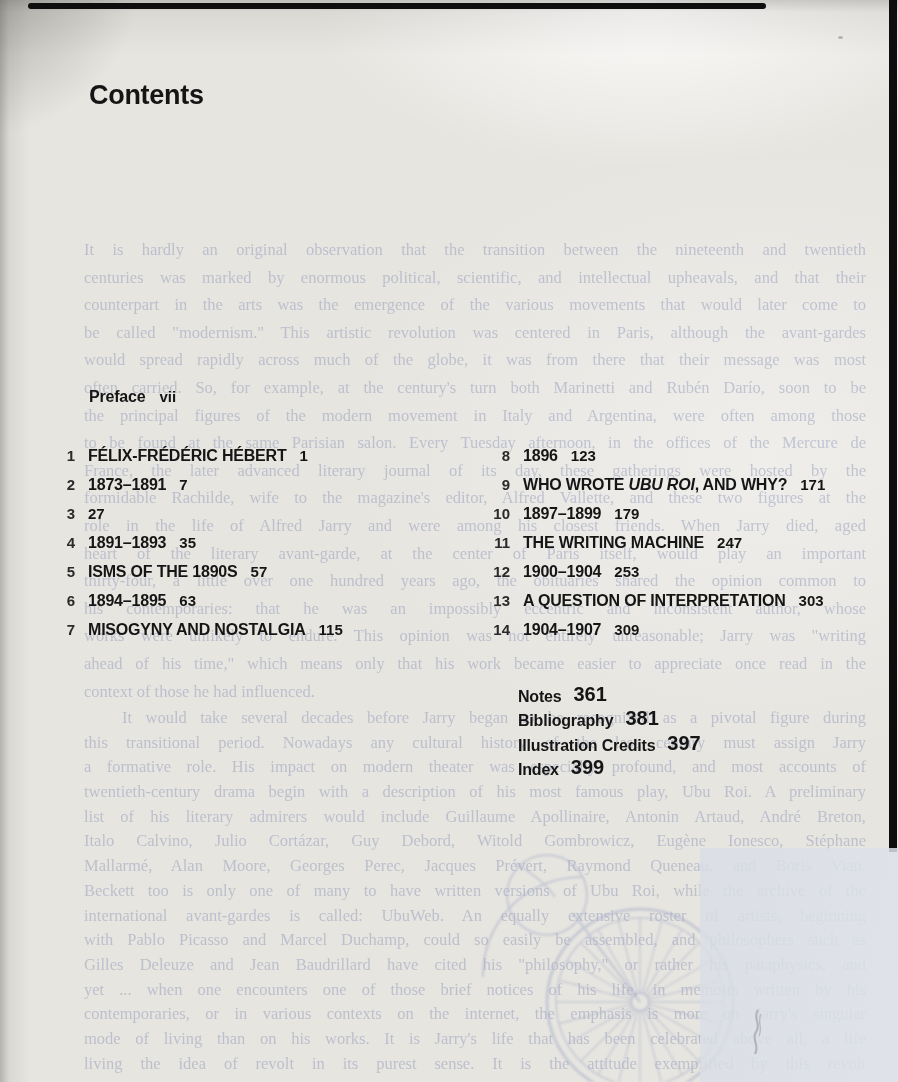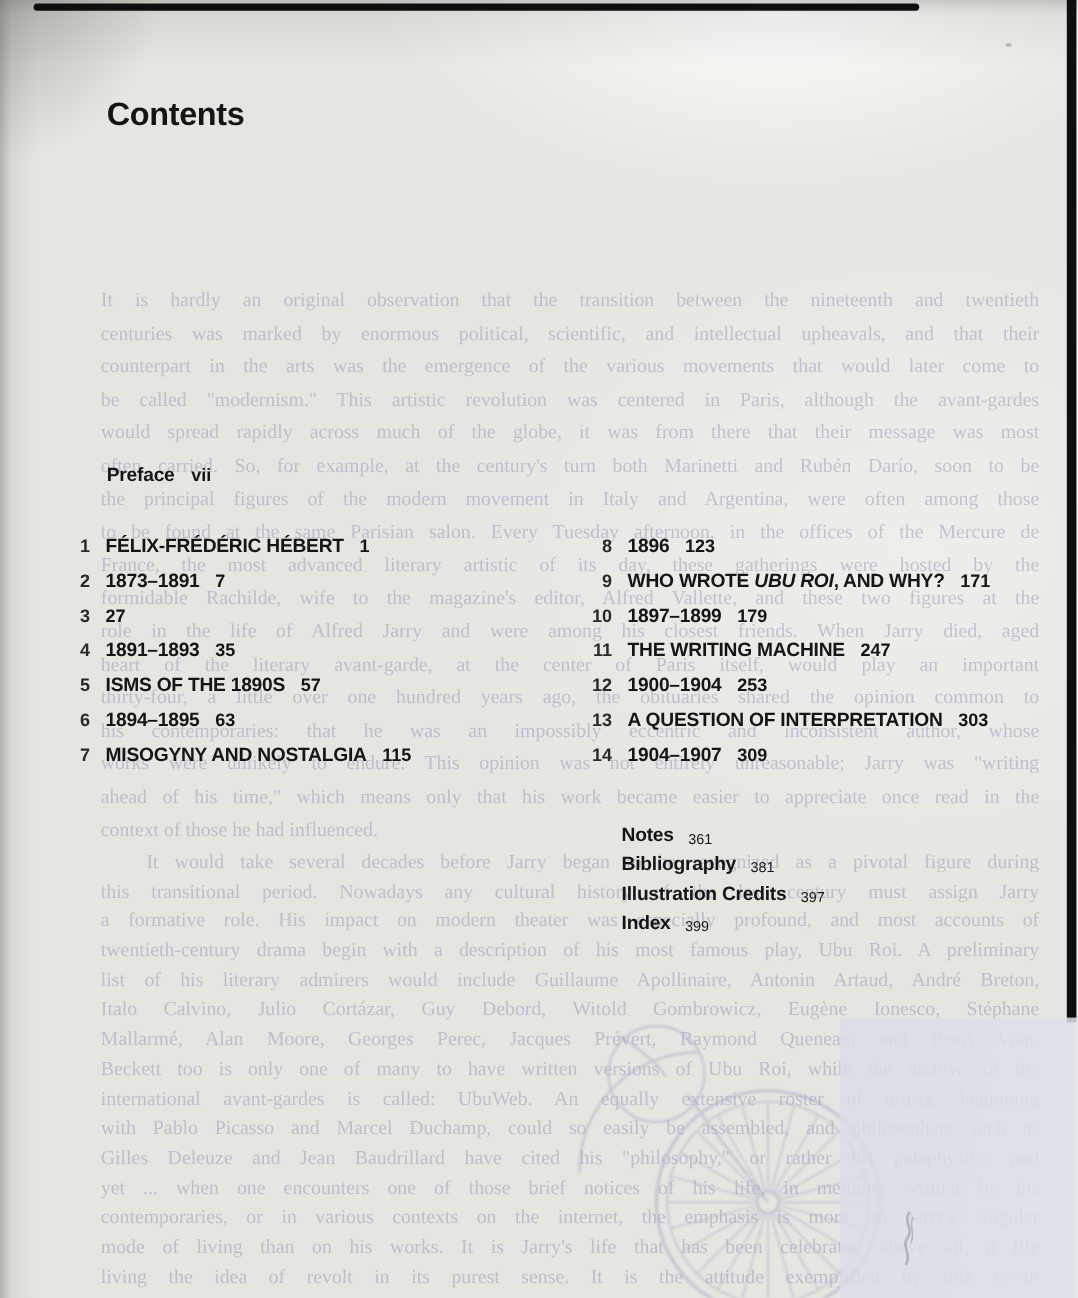--- a/index.html
+++ b/index.html
@@ -38,39 +38,39 @@
   .toc-row{display:flex;align-items:baseline;height:29px;}
   .toc-num{font-size:15px;font-weight:700;text-align:right;color:#2a2a2a;}
   .col-left .toc-num{width:16px;}
   .col-right .toc-num{width:27px;}
   .toc-title{font-size:16px;font-weight:700;letter-spacing:-.2px;margin-left:13px;white-space:nowrap;}
   .toc-title .it{font-style:italic;}
   .toc-page{font-size:15px;font-weight:700;margin-left:13px;}
   .end-matter{position:absolute;left:518px;top:681px;color:var(--ink,#151515);}
   .end-row{display:flex;align-items:flex-end;height:24.5px;}
   .end-label{font-size:16px;font-weight:700;letter-spacing:-.2px;white-space:nowrap;}
-  .end-page{font-size:12px;font-weight:400;margin-left:12px;}
+  .end-page{font-size:20px;font-weight:700;margin-left:12px;}
 </style>
 </head>
 <body style="--ink: #151515;">
 
 <div class="page">
   <div class="scan-bar-top"></div>
   <div class="scan-bar-right"></div>
 
   <div id="ghost1" class="ghost" style="left:84px;top:236px;">
       <div class="ghost-line" style="height: 27.6px; line-height: 27.6px; white-space: normal;">It is hardly an original observation that the transition between the nineteenth and twentieth</div>
       <div class="ghost-line" style="height: 27.6px; line-height: 27.6px; white-space: normal;">centuries was marked by enormous political, scientific, and intellectual upheavals, and that their</div>
       <div class="ghost-line" style="height: 27.6px; line-height: 27.6px; white-space: normal;">counterpart in the arts was the emergence of the various movements that would later come to</div>
       <div class="ghost-line" style="height: 27.6px; line-height: 27.6px; white-space: normal;">be called "modernism." This artistic revolution was centered in Paris, although the avant-gardes</div>
       <div class="ghost-line" style="height: 27.6px; line-height: 27.6px; white-space: normal;">would spread rapidly across much of the globe, it was from there that their message was most</div>
       <div class="ghost-line" style="height: 27.6px; line-height: 27.6px; white-space: normal;">often carried. So, for example, at the century's turn both Marinetti and Rubén Darío, soon to be</div>
       <div class="ghost-line" style="height: 27.6px; line-height: 27.6px; white-space: normal;">the principal figures of the modern movement in Italy and Argentina, were often among those</div>
       <div class="ghost-line" style="height: 27.6px; line-height: 27.6px; white-space: normal;">to be found at the same Parisian salon. Every Tuesday afternoon, in the offices of the Mercure de</div>
-      <div class="ghost-line" style="height: 27.6px; line-height: 27.6px; white-space: normal;">France, the most advanced literary artistic of its day, these gatherings were hosted by the</div>
+      <div class="ghost-line" style="height: 27.6px; line-height: 27.6px; white-space: normal;">France, the later advanced literary journal of its day, these gatherings were hosted by the</div>
       <div class="ghost-line" style="height: 27.6px; line-height: 27.6px; white-space: normal;">formidable Rachilde, wife to the magazine's editor, Alfred Vallette, and these two figures at the</div>
       <div class="ghost-line" style="height: 27.6px; line-height: 27.6px; white-space: normal;">role in the life of Alfred Jarry and were among his closest friends. When Jarry died, aged</div>
       <div class="ghost-line" style="height: 27.6px; line-height: 27.6px; white-space: normal;">heart of the literary avant-garde, at the center of Paris itself, would play an important</div>
       <div class="ghost-line" style="height: 27.6px; line-height: 27.6px; white-space: normal;">thirty-four, a little over one hundred years ago, the obituaries shared the opinion common to</div>
       <div class="ghost-line" style="height: 27.6px; line-height: 27.6px; white-space: normal;">his contemporaries: that he was an impossibly eccentric and inconsistent author, whose</div>
       <div class="ghost-line" style="height: 27.6px; line-height: 27.6px; white-space: normal;">works were unlikely to endure. This opinion was not entirely unreasonable; Jarry was "writing</div>
       <div class="ghost-line" style="height: 27.6px; line-height: 27.6px; white-space: normal;">ahead of his time," which means only that his work became easier to appreciate once read in the</div>
       <div class="ghost-line" style="height: 27.6px; line-height: 27.6px; white-space: normal; text-align-last: left;">context of those he had influenced.</div>
     </div>
   <div id="ghost2" class="ghost" style="left:84px;top:706px;">

